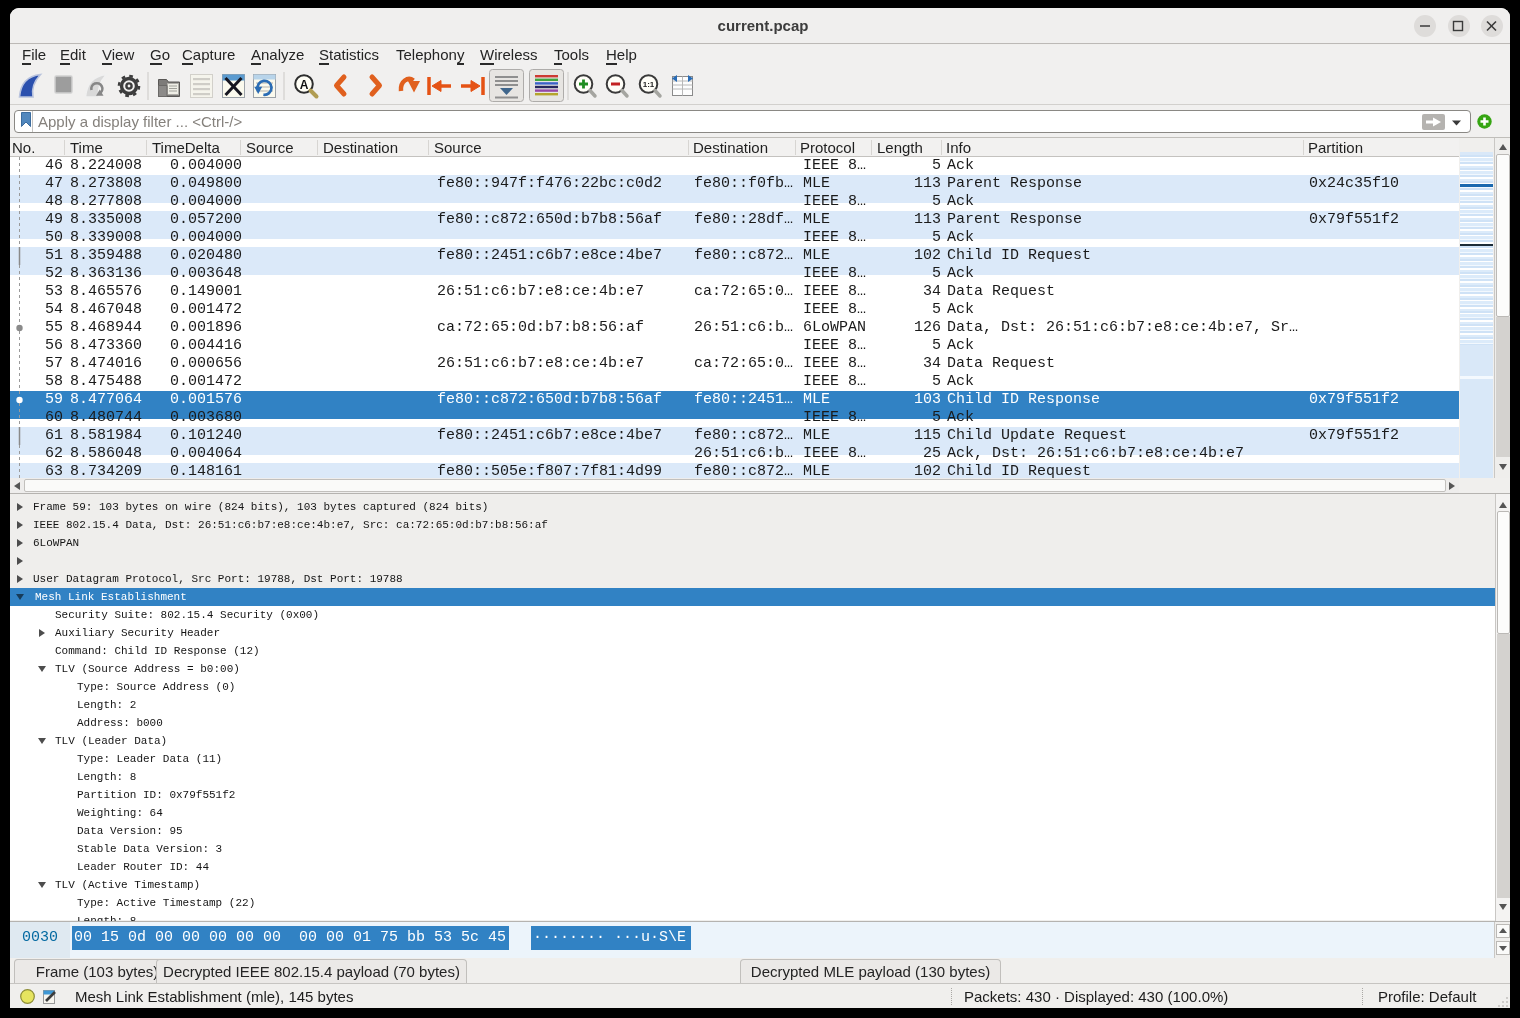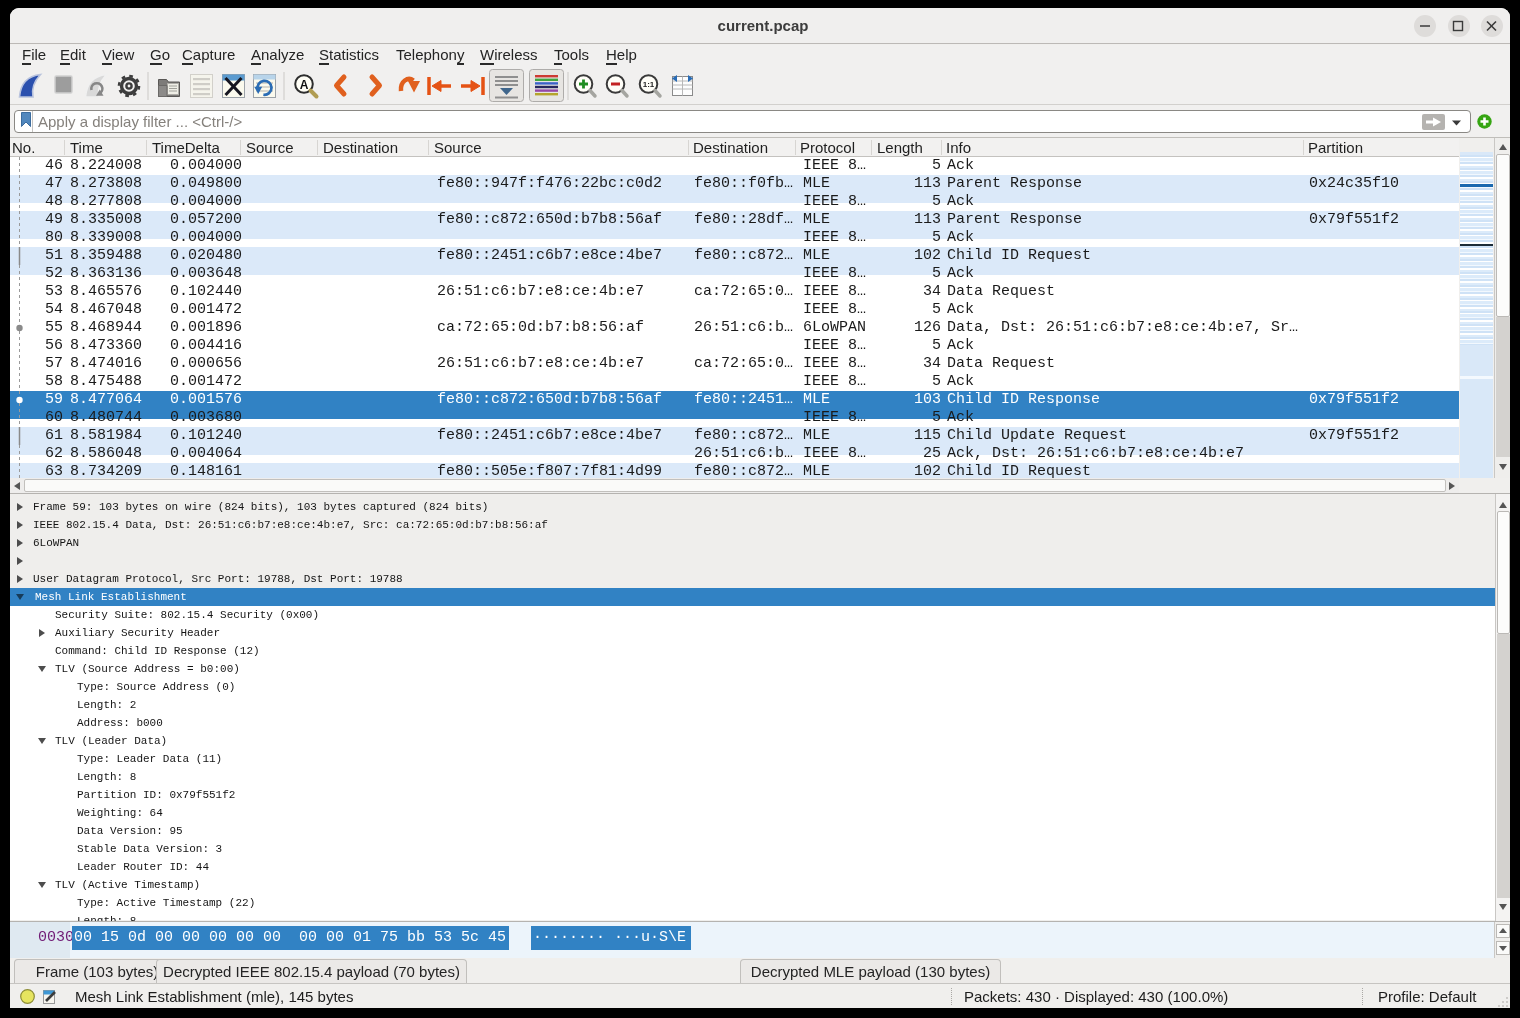--- a/index.html
+++ b/index.html
@@ -304,21 +304,21 @@
         <span class="ct">8.335008</span>
         <span class="cd">0.057200</span>
         <span class="cs">fe80::c872:650d:b7b8:56af</span>
         <span class="cds">fe80::28df…</span>
         <span class="cp">MLE</span>
         <span class="cl">113</span>
         <span class="ci">Parent Response</span>
         <span class="cpart">0x79f551f2</span>
       </div>
     <div class="r" style="top:72px">
-        <span class="cno">80</span>
+        <span class="cno">50</span>
         <span class="ct">8.339008</span>
         <span class="cd">0.004000</span>
         <span class="cp">IEEE 8…</span>
         <span class="cl">5</span>
         <span class="ci">Ack</span>
       </div>
     <div class="r lb" style="top:90px">
         <span class="cno">51</span>
         <span class="ct">8.359488</span>
         <span class="cd">0.020480</span>
@@ -332,21 +332,21 @@
         <span class="cno">52</span>
         <span class="ct">8.363136</span>
         <span class="cd">0.003648</span>
         <span class="cp">IEEE 8…</span>
         <span class="cl">5</span>
         <span class="ci">Ack</span>
       </div>
     <div class="r" style="top:126px">
         <span class="cno">53</span>
         <span class="ct">8.465576</span>
-        <span class="cd">0.102440</span>
+        <span class="cd">0.149001</span>
         <span class="cs">26:51:c6:b7:e8:ce:4b:e7</span>
         <span class="cds">ca:72:65:0…</span>
         <span class="cp">IEEE 8…</span>
         <span class="cl">34</span>
         <span class="ci">Data Request</span>
       </div>
     <div class="r" style="top:144px">
         <span class="cno">54</span>
         <span class="ct">8.467048</span>
         <span class="cd">0.001472</span>
@@ -507,21 +507,21 @@
 
     <div class="abs" style="left:1485px;top:0;width:15px;height:427px;background:#f4f3f2;border-left:1px solid #c9c7c4">
       <div class="arrow" style="left:3px;top:8px;border-bottom:6px solid #555;border-left:4.5px solid transparent;border-right:4.5px solid transparent"></div>
       <div class="abs" style="left:1px;top:17px;width:13px;height:123px;background:#fcfcfb;border:1px solid #bbb9b6;border-radius:2px"></div>
       <div class="abs" style="left:1px;top:140px;width:13px;height:264px;background:#d4d2cf"></div>
       <div class="arrow" style="left:3px;top:410px;border-top:6px solid #555;border-left:4.5px solid transparent;border-right:4.5px solid transparent"></div>
     </div>
   </div>
   <div id="hexpane">
     <div class="abs" style="left:0;top:0;width:60px;height:37px;background:#dfe9f1"></div>
-    <div class="mono abs" style="left:28px;top:4px;line-height:24px;color:#701a75">0030</div>
+    <div class="mono abs" style="left:12px;top:4px;line-height:24px;color:#0369a1">0030</div>
     <div class="abs" style="left:62px;top:4px;width:437px;height:24px;background:#3182c4"></div>
     <div class="mono abs" style="left:64px;top:4px;line-height:24px;color:#fff">00 15 0d 00 00 00 00 00  00 00 01 75 bb 53 5c 45</div>
     <div class="abs" style="left:521px;top:4px;width:160px;height:24px;background:#3182c4"></div>
     <div class="mono abs" style="left:523px;top:4px;line-height:24px;color:#fff">········ ···u·S\E</div>
     <div class="abs" style="left:1484px;top:0;width:16px;height:37px;background:#efeeec;border-left:1px solid #c9c7c4">
       <div class="abs" style="left:1px;top:2px;width:14px;height:14px;background:#fafaf9;border:1px solid #bbb9b6"></div>
       <div class="arrow" style="left:4px;top:6px;border-bottom:5px solid #555;border-left:4px solid transparent;border-right:4px solid transparent"></div>
       <div class="abs" style="left:1px;top:19px;width:14px;height:14px;background:#fafaf9;border:1px solid #bbb9b6"></div>
       <div class="arrow" style="left:4px;top:24px;border-top:5px solid #555;border-left:4px solid transparent;border-right:4px solid transparent"></div>
     </div>

